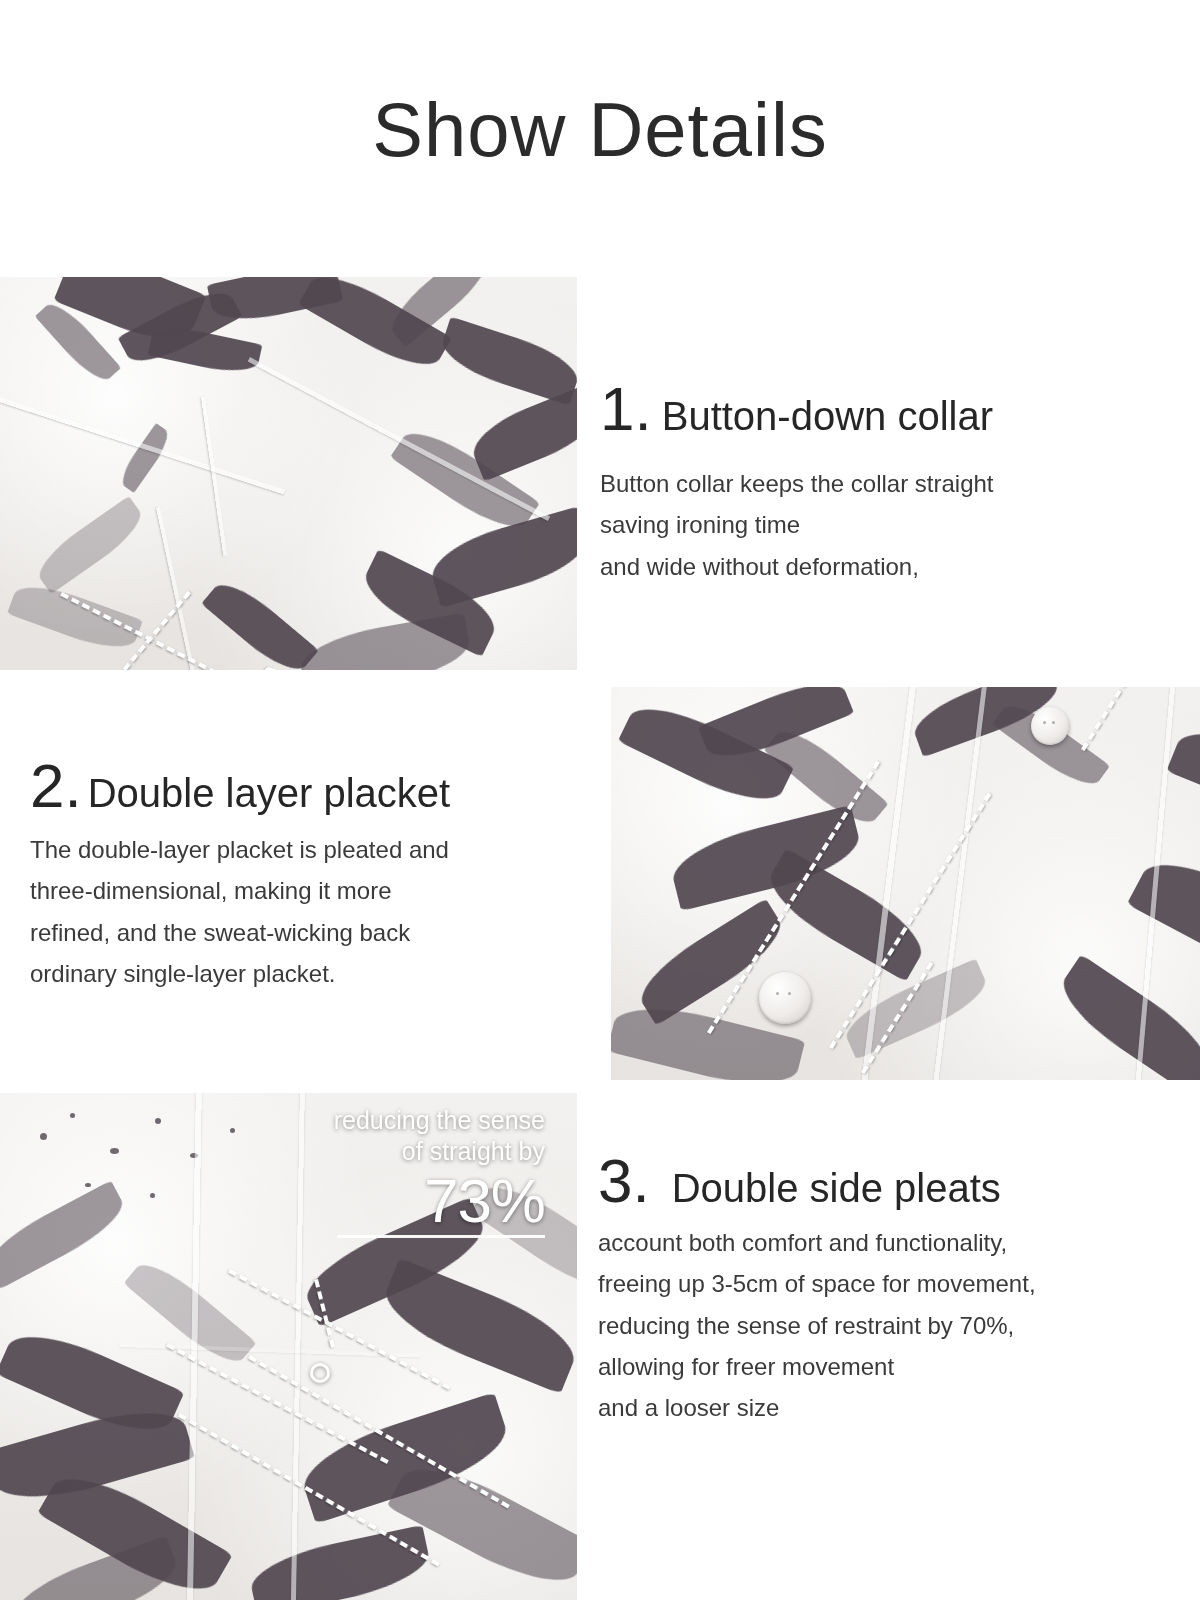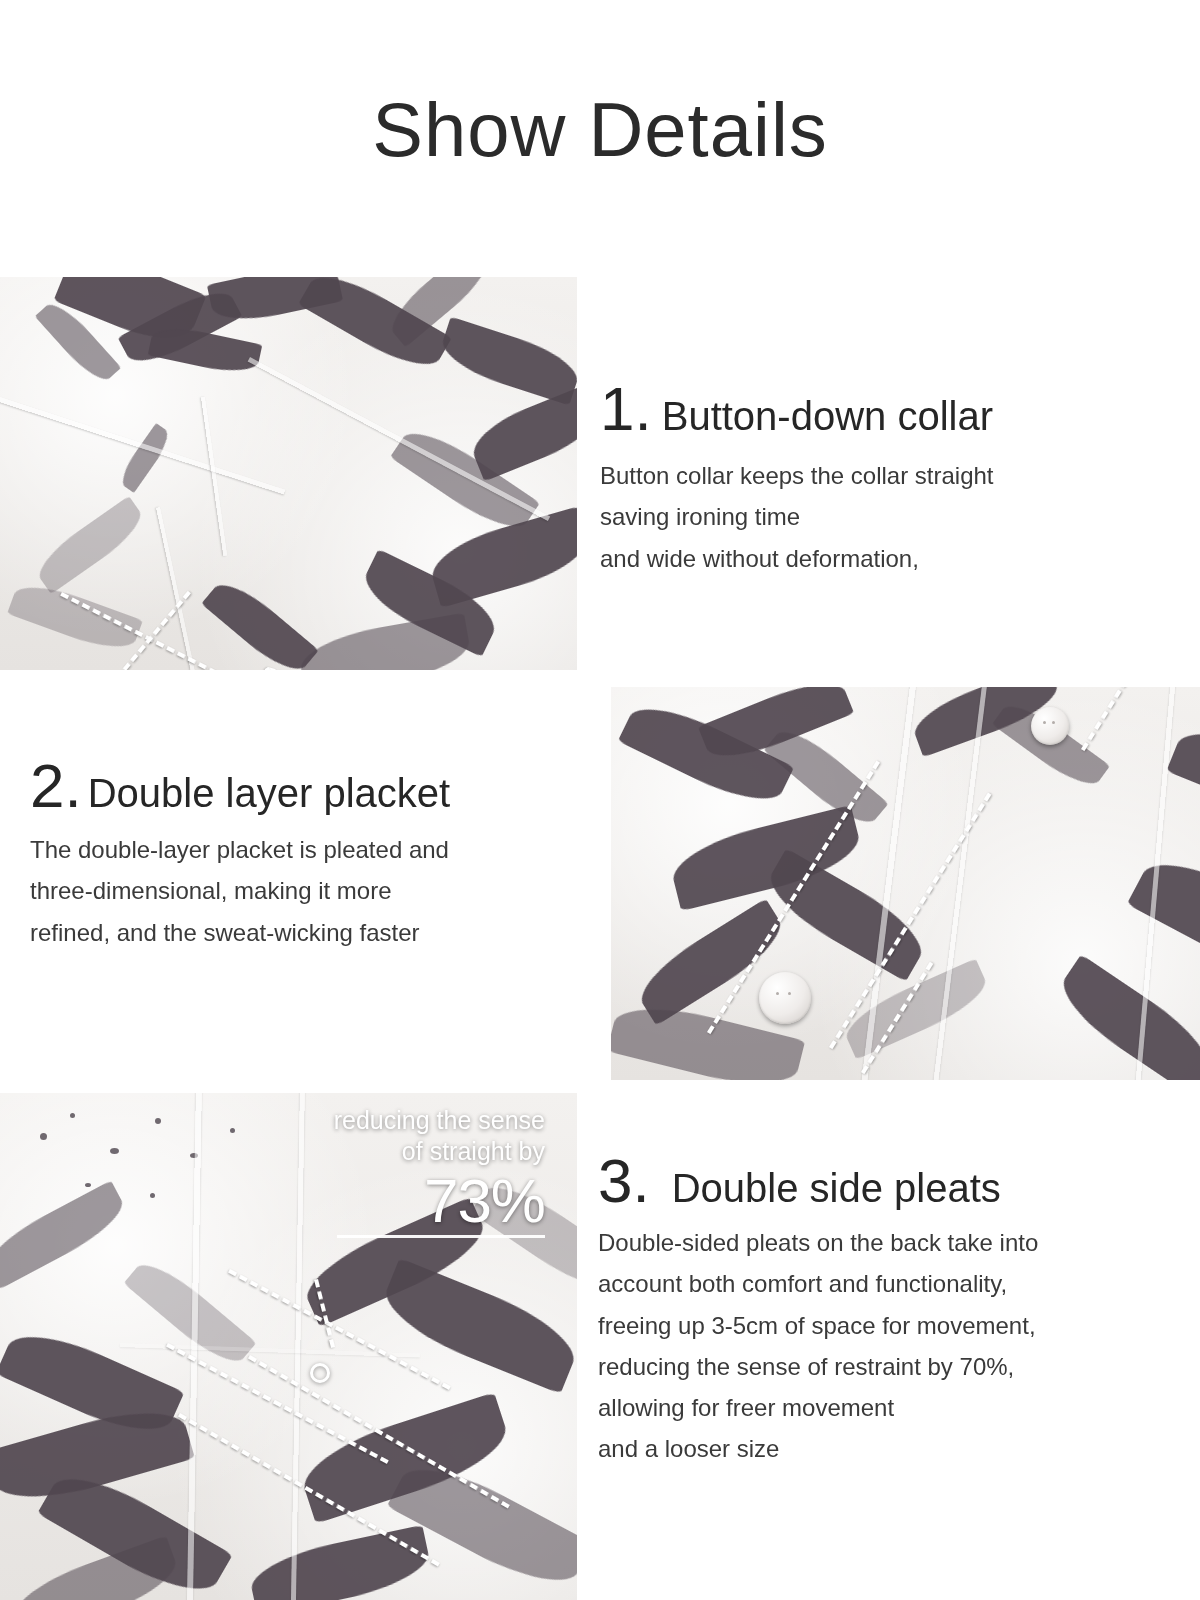--- a/index.html
+++ b/index.html
@@ -197,36 +197,37 @@
     <div class="dashline" style="left:268px; top:390px; width:300px; transform:rotate(16deg);"></div>
     <div class="dashline" style="left:268px; top:390px; width:232px; transform:rotate(56deg);"></div>
 
   </div>
 
   <div style="position:absolute; left:600px; top:378px; width:560px;">
     <div class="feature-title">
       <span class="feature-num">1.</span>
       <span class="feature-head">Button-down collar</span>
     </div>
-    <div class="feature-body" style="margin-top:15px;">
+    <div class="feature-body" style="margin-top:23px;">
       <div>Button collar keeps the collar straight</div>
       <div>saving ironing time</div>
       <div>and wide without deformation,</div>
     </div>
   </div>
 
   <div style="position:absolute; left:30px; top:755px; width:560px;">
     <div class="feature-title">
       <span class="feature-num">2.</span>
       <span class="feature-head" style="margin-left:-4px;">Double layer placket</span>
     </div>
     <div class="feature-body" style="margin-top:12px;">
       <div>The double-layer placket is pleated and</div>
       <div>three-dimensional, making it more</div>
-      <div>refined, and the sweat-wicking faster</div>
+      <div>refined, and the sweat-wicking back</div>
+      <div>ordinary single-layer placket.</div>
     </div>
   </div>
 
   <div class="photo" style="left:611px; top:687px; width:589px; height:393px;">
     <div class="fabric"></div>
 
     <div class="leaf" style="left:10px; top:40px; width:170px; height:54px; transform:rotate(26deg);"></div>
     <div class="leaf l2" style="left:90px; top:10px; width:150px; height:46px; transform:rotate(-22deg);"></div>
     <div class="leaf soft" style="left:150px; top:70px; width:130px; height:40px; transform:rotate(40deg);"></div>
     <div class="leaf" style="left:60px; top:140px; width:190px; height:62px; transform:rotate(-14deg);"></div>
@@ -300,21 +301,20 @@
       <div class="stat-rule"></div>
     </div>
   </div>
 
   <div style="position:absolute; left:598px; top:1150px; width:580px;">
     <div class="feature-title">
       <span class="feature-num">3.</span>
       <span class="feature-head" style="margin-left:12px;">Double side pleats</span>
     </div>
     <div class="feature-body" style="margin-top:10px;">
-      <div>Double-sided pleats on the back take into</div>
       <div>account both comfort and functionality,</div>
       <div>freeing up 3-5cm of space for movement,</div>
       <div>reducing the sense of restraint by 70%,</div>
       <div>allowing for freer movement</div>
       <div>and a looser size</div>
     </div>
   </div>
 
 </div>
 

